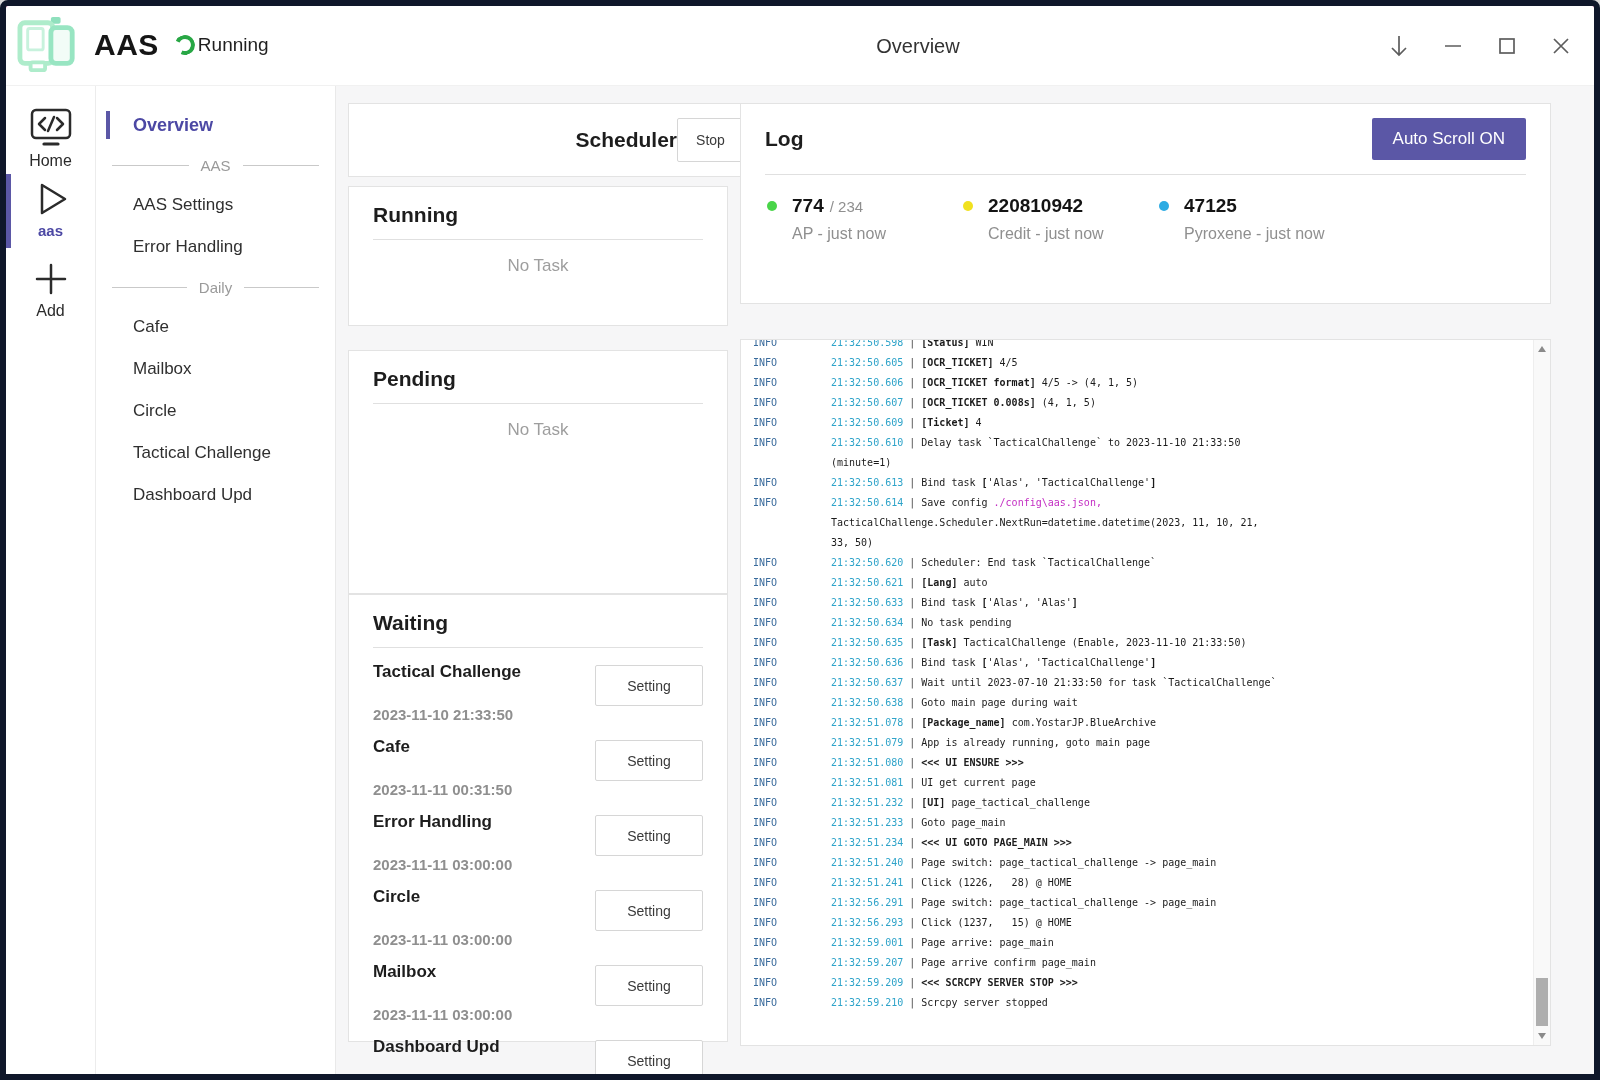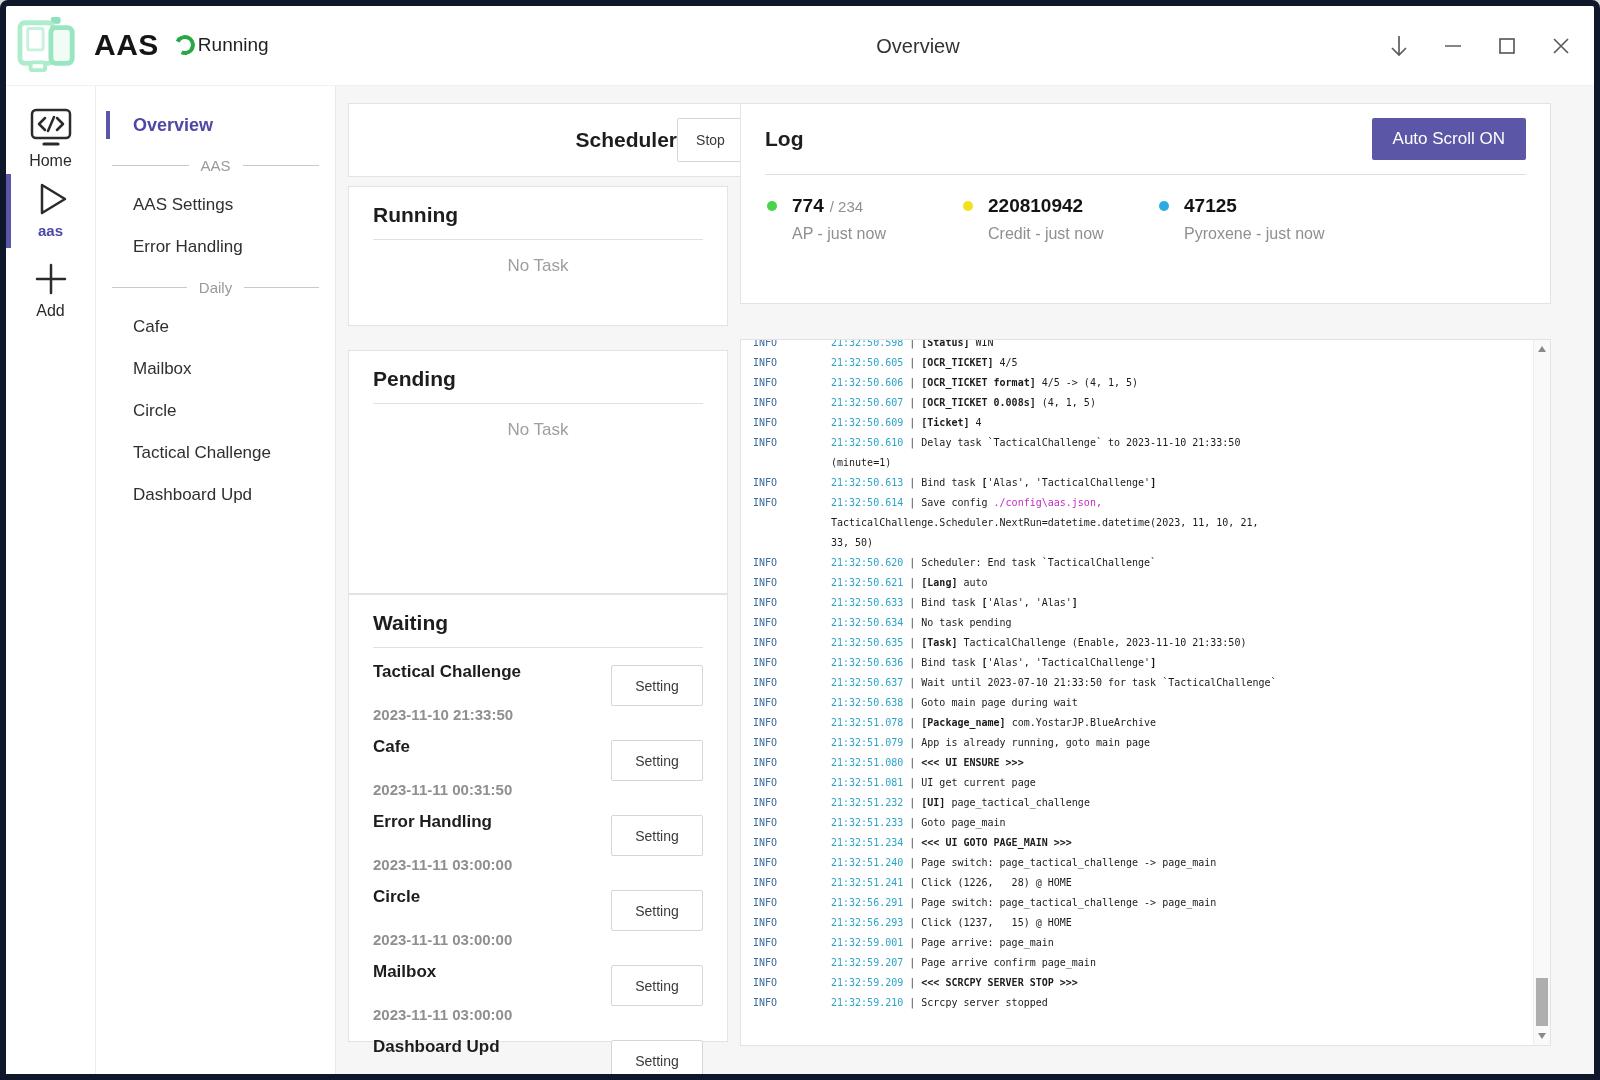--- a/index.html
+++ b/index.html
@@ -47,21 +47,21 @@
   #card-scheduler { left:12px; top:17px; width:421px; height:74px; display:flex; align-items:center; justify-content:flex-end; padding:0 24px; }
   #stop-btn { width:67px; height:44px; }
   #card-running { left:12px; top:100px; width:380px; height:140px; }
   #card-pending { left:12px; top:252px; width:380px; height:244px;margin-top:12px; }
   #card-waiting { left:12px; top:508px; width:380px; height:448px; }
 
   #waiting-list { padding-top:14px; }
   .wait-row { position:relative; margin:0 24px 14px; min-height:47px; }
   .wait-name { font-size:17px; font-weight:700; color:#1d1d1d; }
   .wait-time { font-size:15px; font-weight:600; color:#8f8f8f; margin-top:24px; }
-  .setting-btn { position:absolute; right:0; top:3px; width:92px; height:41px; }
+  .setting-btn { position:absolute; right:0; top:3px; width:108px; height:41px; }
 
   #card-loghead { left:404px; top:17px; width:811px; height:201px; }
   .loghead-top { display:flex; align-items:center; justify-content:space-between; padding:14px 24px 0; }
   #autoscroll-btn { background:#5b57a6; color:#fff; border:none; border-radius:2px; height:42px; padding:0 21px; font-size:17px; font-family:inherit; cursor:pointer; }
   #card-loghead .card-sep { margin-top:14px; }
   .stats { display:flex; padding:20px 26px 0; }
   .stat { width:196px; }
   .stat-top { display:flex; align-items:baseline; }
   .dot { width:10px; height:10px; border-radius:50%; margin-right:15px; flex:none; align-self:center; }
   .stat-value { font-size:19px; font-weight:700; color:#141414; }

